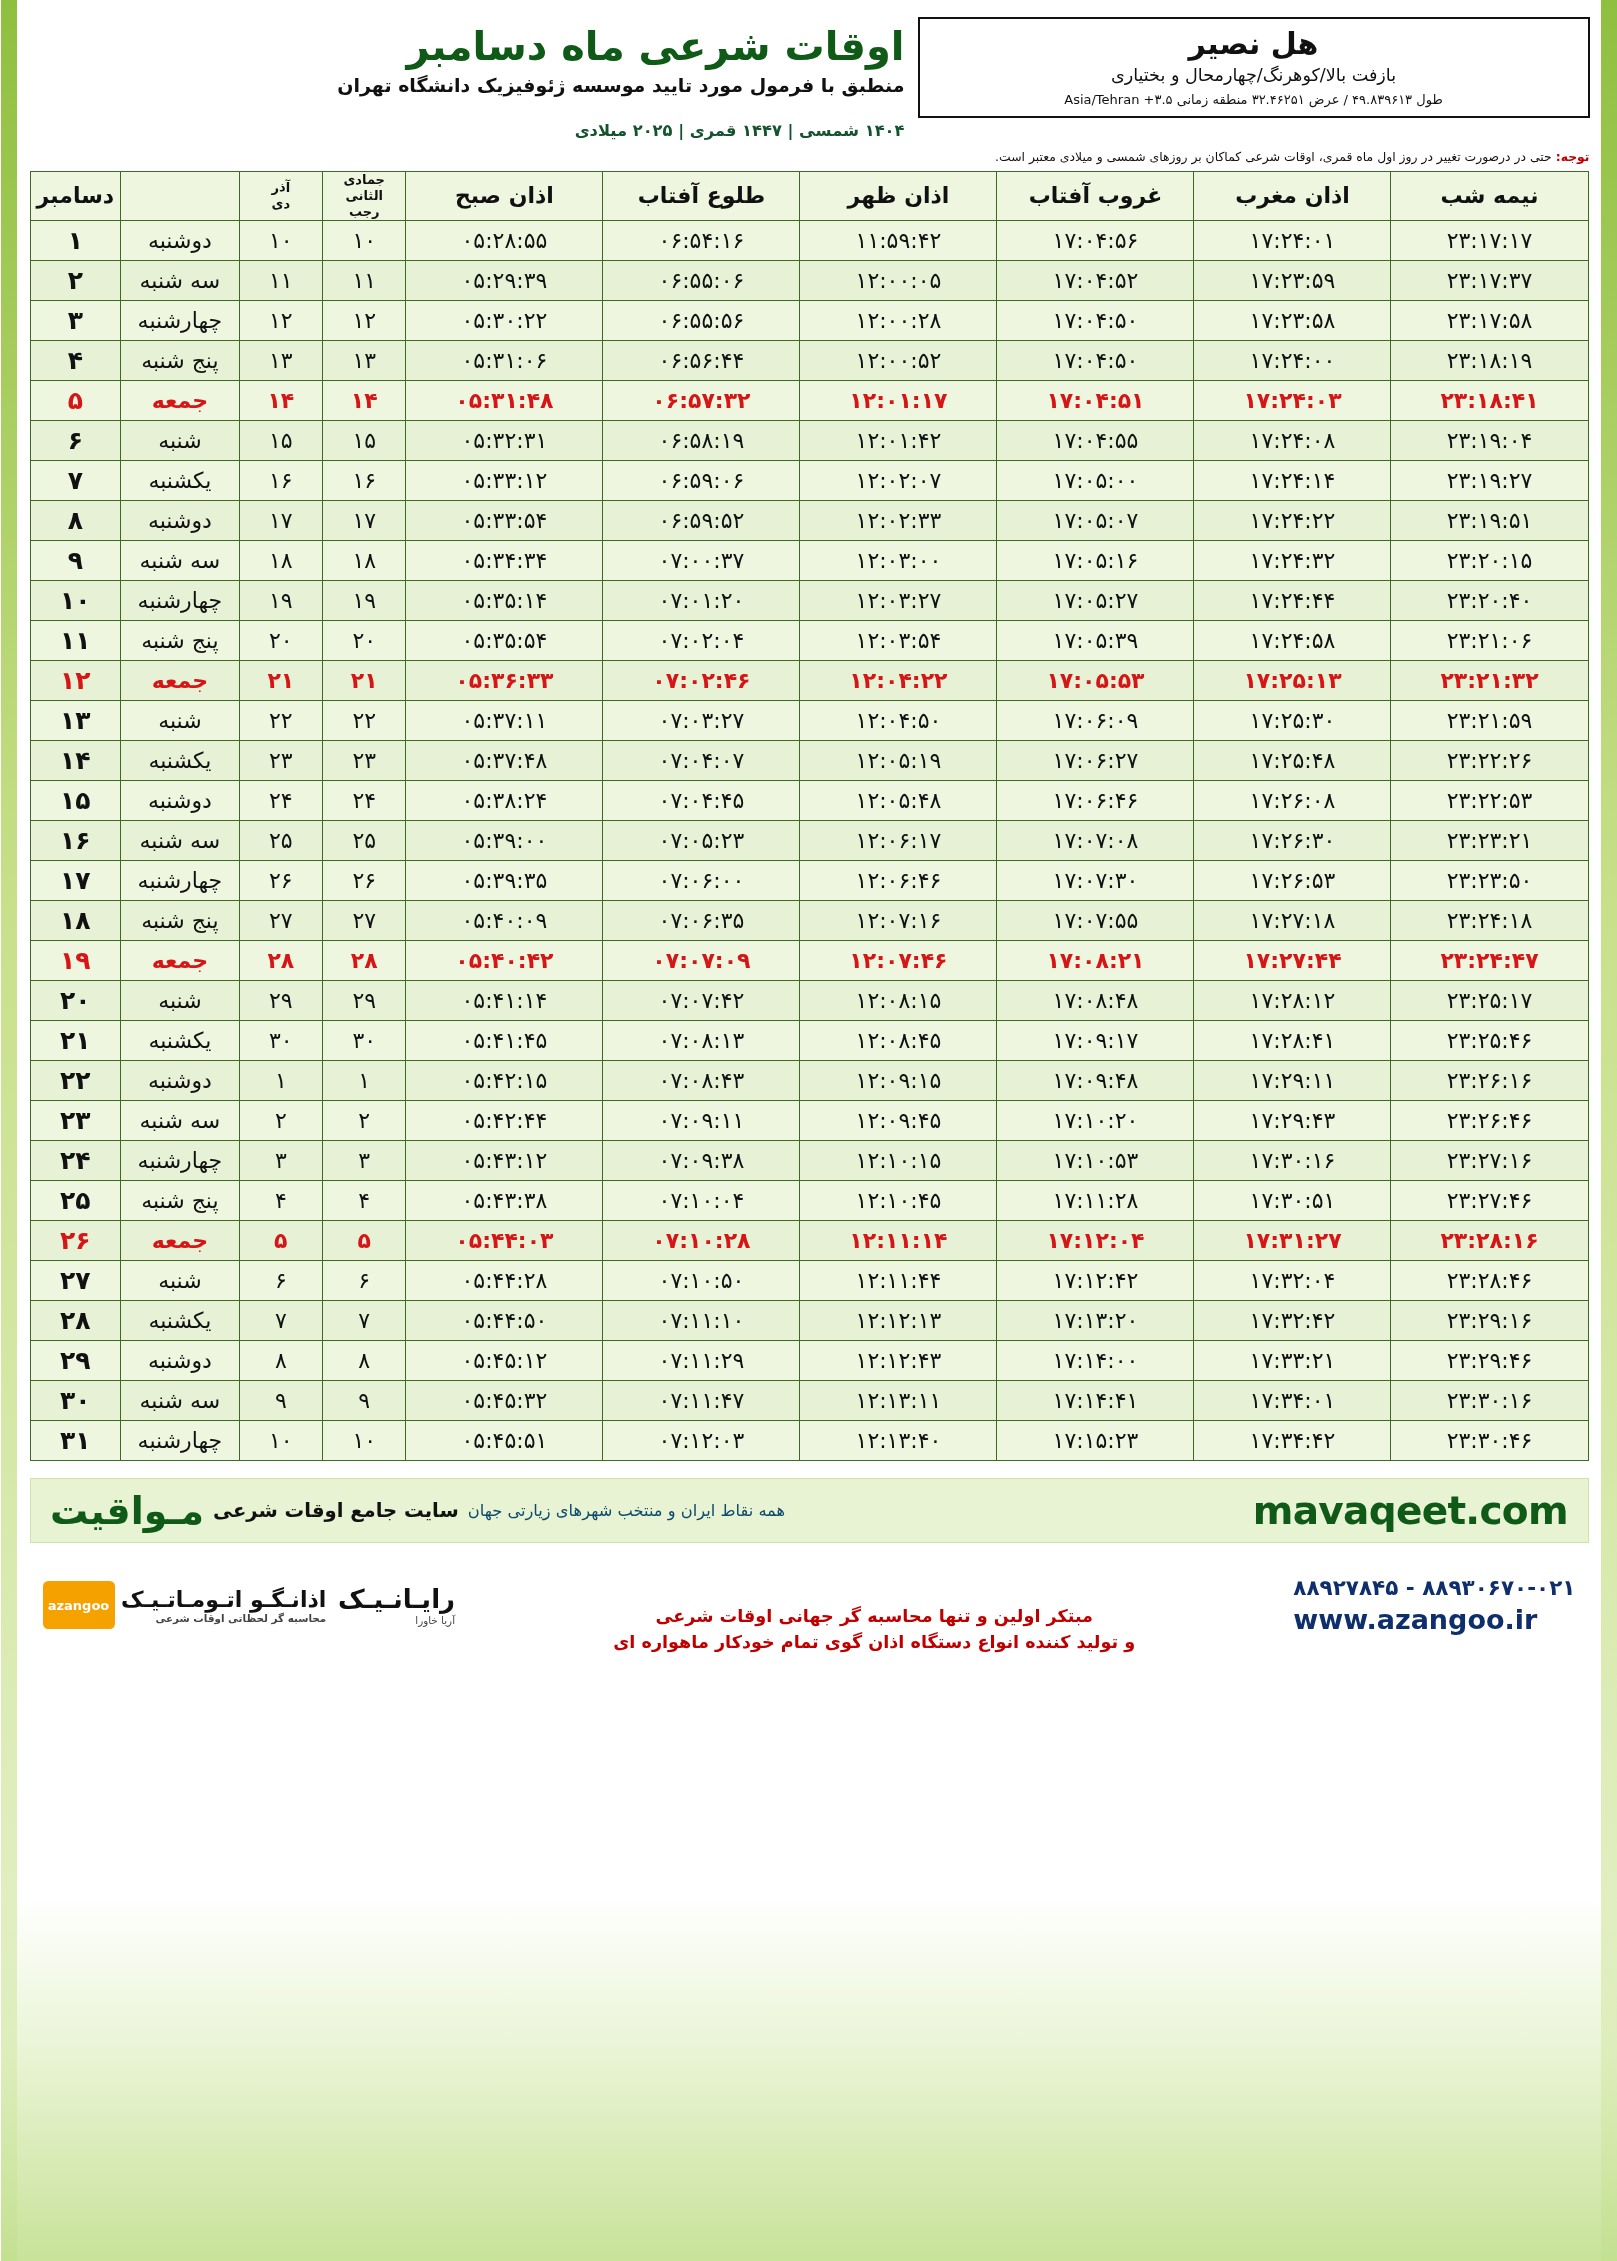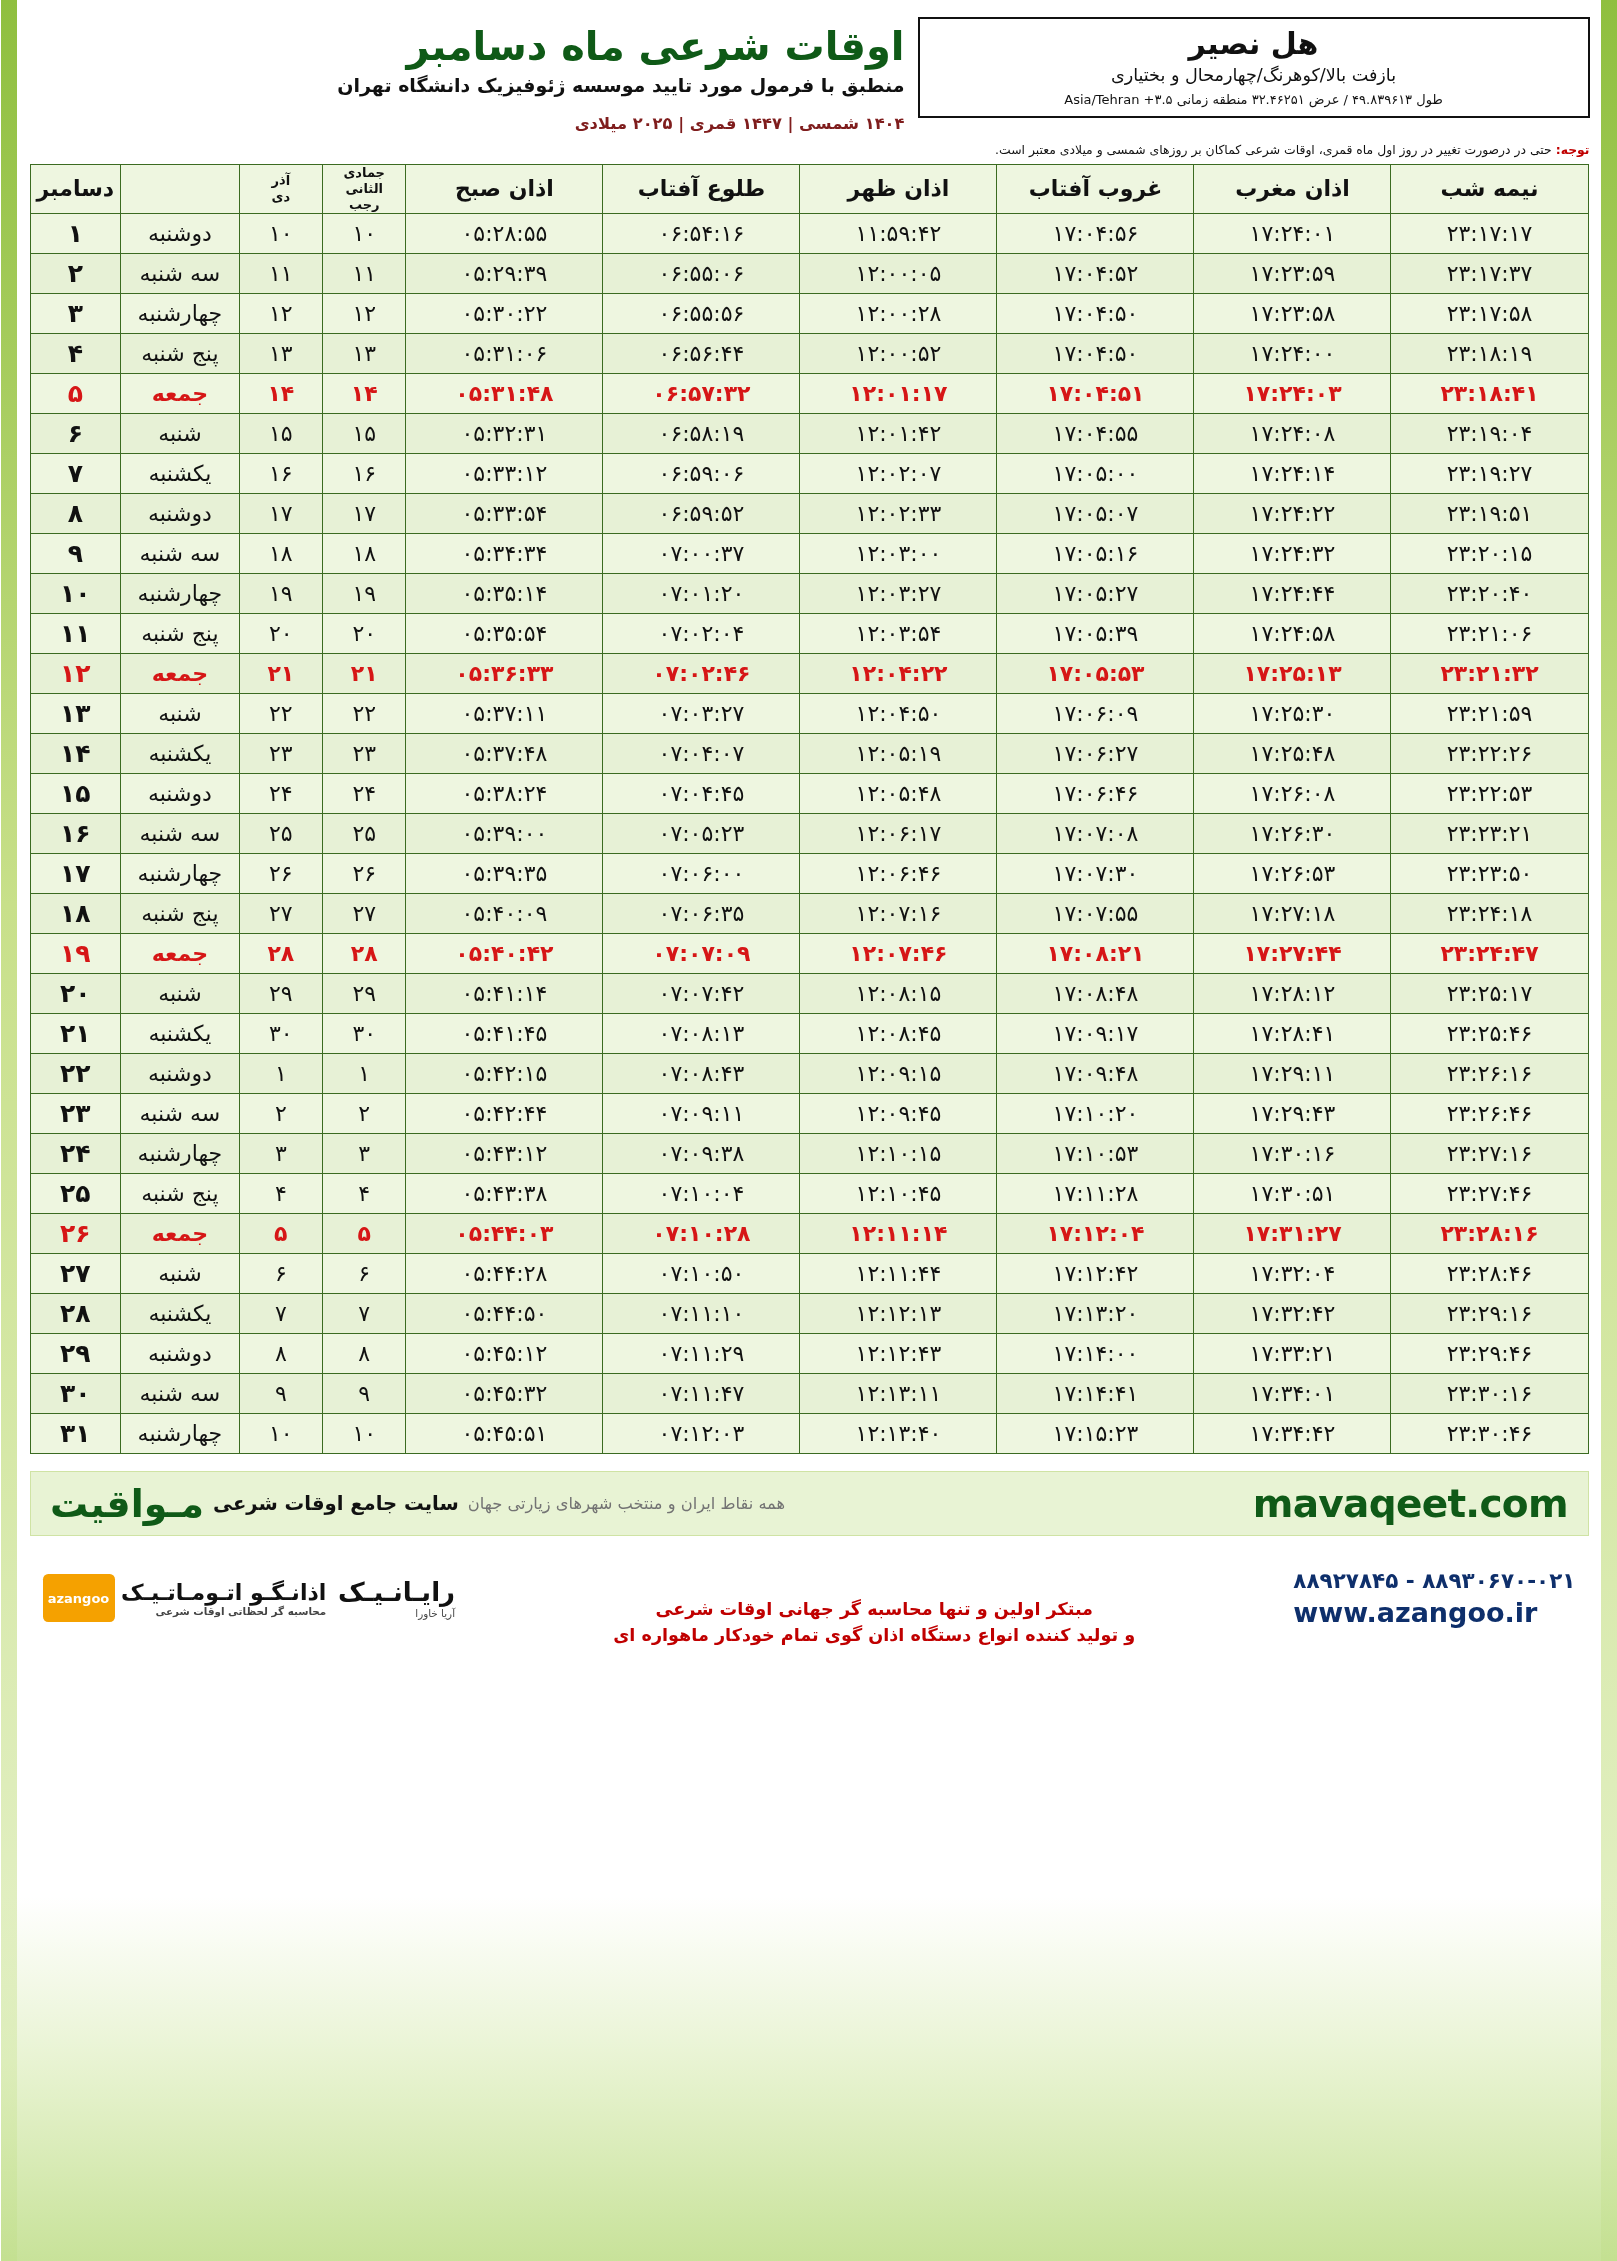--- a/index.html
+++ b/index.html
@@ -30,21 +30,21 @@
   }
   .title-block{flex:1;text-align:right;padding-top:6.5px;}
   .title-main{
     font-size:40px;font-weight:bold;color:#0f5a17;line-height:1.1;
     letter-spacing:-0.7px;
   }
   .title-sub{
     font-size:19px;font-weight:bold;color:#111;margin-top:6.5px;
   }
   .title-dates{
-    font-size:16.3px;color:#7f1d1d;margin-top:18px;font-weight:bold;
+    font-size:16.3px;color:#14532d;margin-top:25px;font-weight:bold;
   }
   .loc-box{
     width:672px;border:2px solid #111;background:#fff;
     padding:7.8px 11.7px 9px 11.7px;box-sizing:border-box;text-align:center;
   }
   .loc-name{font-size:30px;font-weight:bold;color:#111;line-height:1.15;}
   .loc-region{font-size:17.6px;color:#111;margin-top:3.9px;}
   .loc-geo{font-size:13px;color:#111;margin-top:6.5px;direction:rtl;}
 
   .note{
@@ -92,21 +92,21 @@
 
   
   .footer-bar{
     width:1559px;margin:17px auto 0 auto;background:#e8f3d4;
     border:1.3px solid #cfe3a4;display:flex;align-items:center;
     justify-content:space-between;padding:9px 19.6px;box-sizing:border-box;
   }
   .brand-right{display:flex;align-items:center;gap:9px;direction:rtl;}
   .brand-word{font-size:38px;font-weight:bold;color:#0f5a17;}
   .brand-tag{font-size:19.6px;color:#111;font-weight:bold;text-align:right;}
-  .brand-desc{font-size:16.3px;color:#737373;}
+  .brand-desc{font-size:16.3px;color:#0c4a6e;}
   .site-url{font-size:39px;font-weight:bold;color:#0f5a17;letter-spacing:-0.7px;}
 
   .footer-bottom{
     width:1559px;margin:11.7px auto 0 auto;display:flex;
     align-items:center;justify-content:space-between;padding:0 13px;box-sizing:border-box;
   }
   .f-left{text-align:left;direction:ltr;}
   .f-phone{font-size:21.5px;font-weight:bold;color:#0e2f6b;}
   .f-web{font-size:27px;font-weight:bold;color:#0e2f6b;margin-top:3.9px;}
   .f-mid{text-align:center;color:#c00000;font-size:17.6px;font-weight:bold;line-height:1.5;margin-top:48px;}

